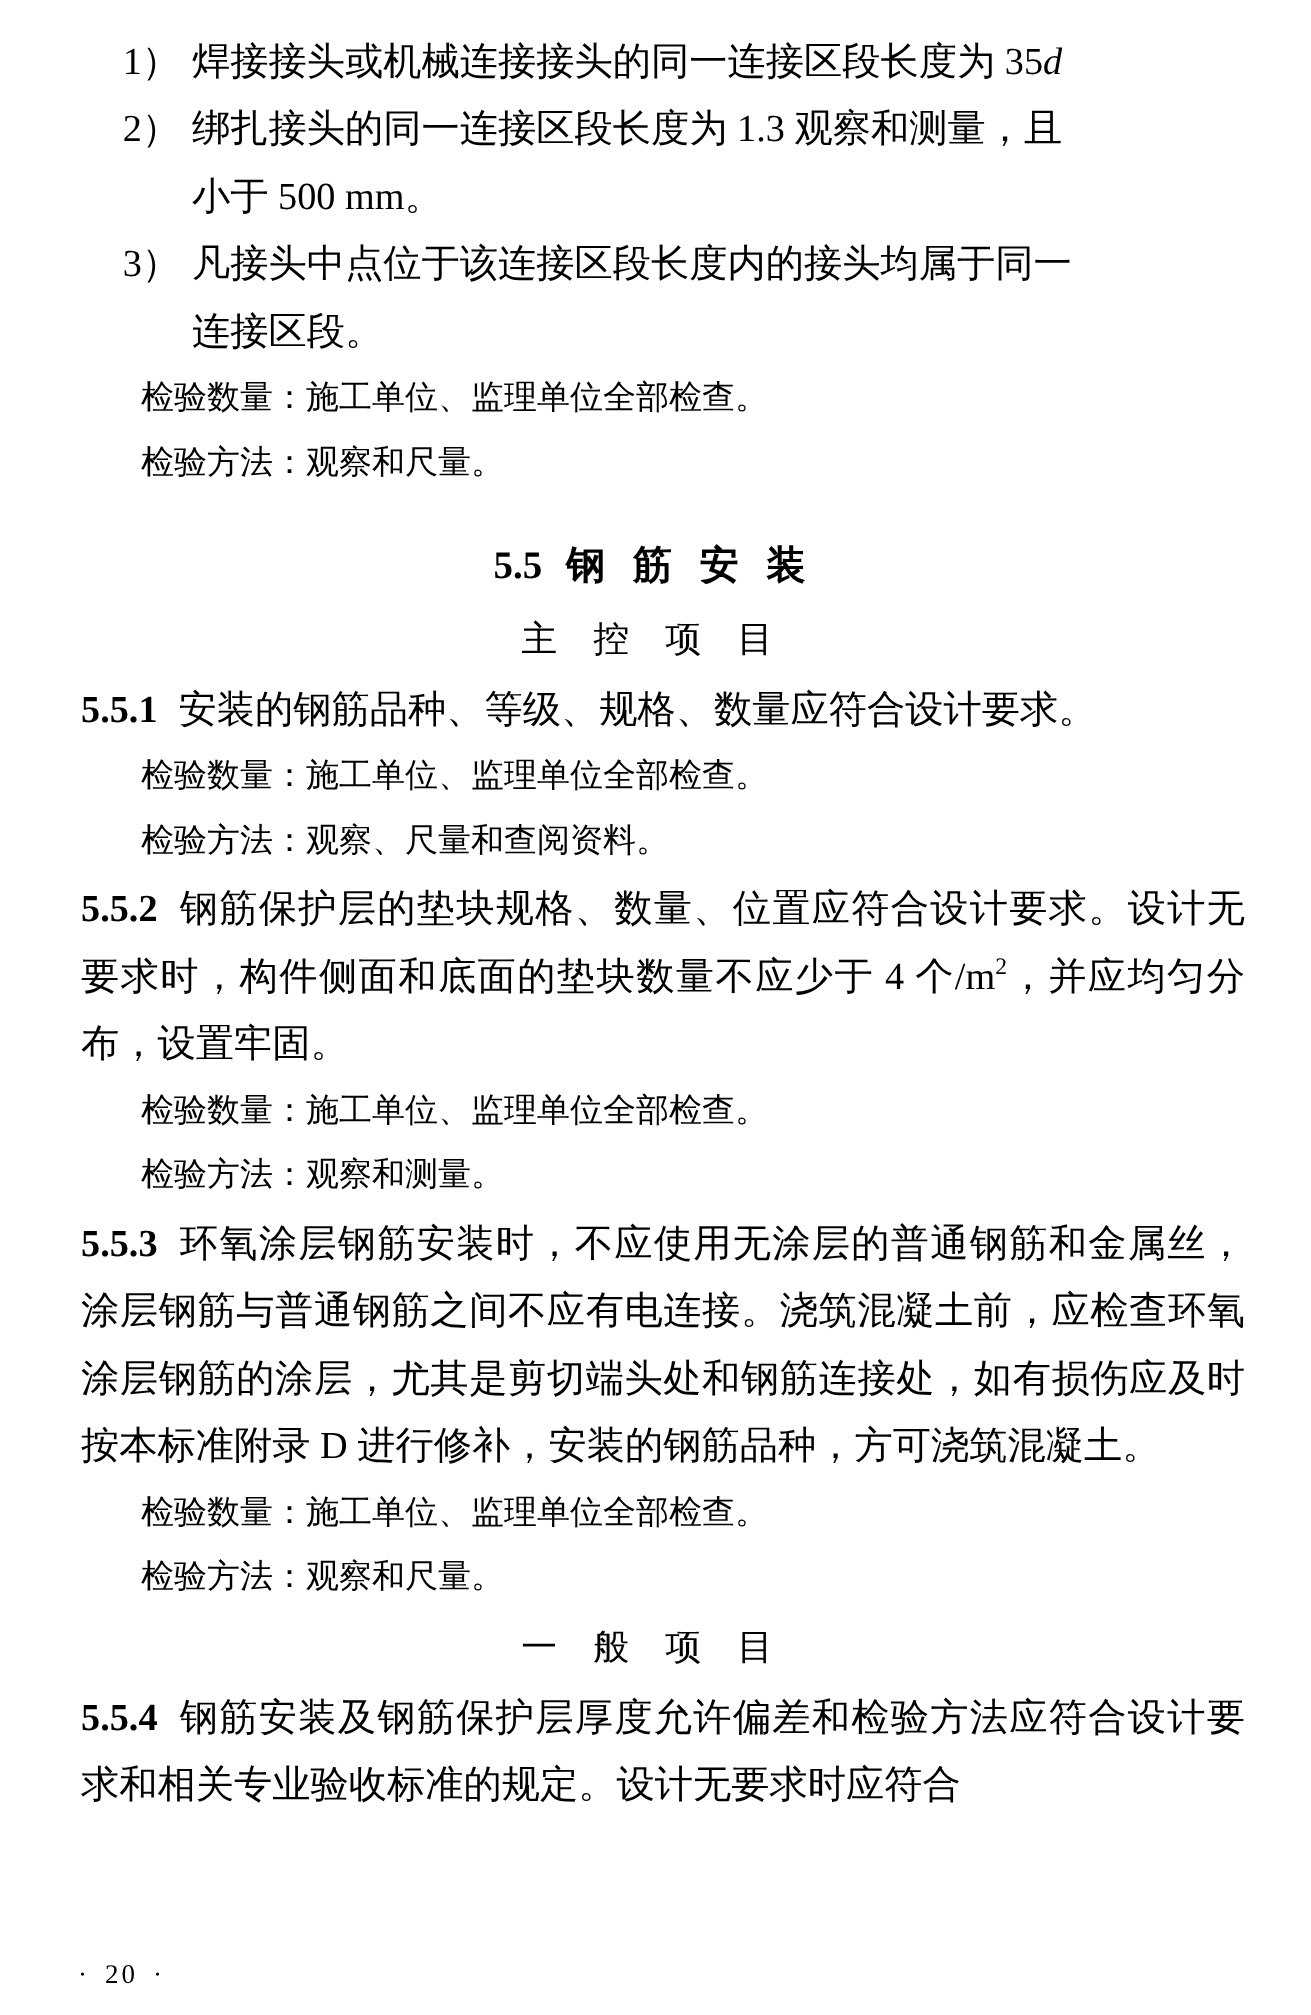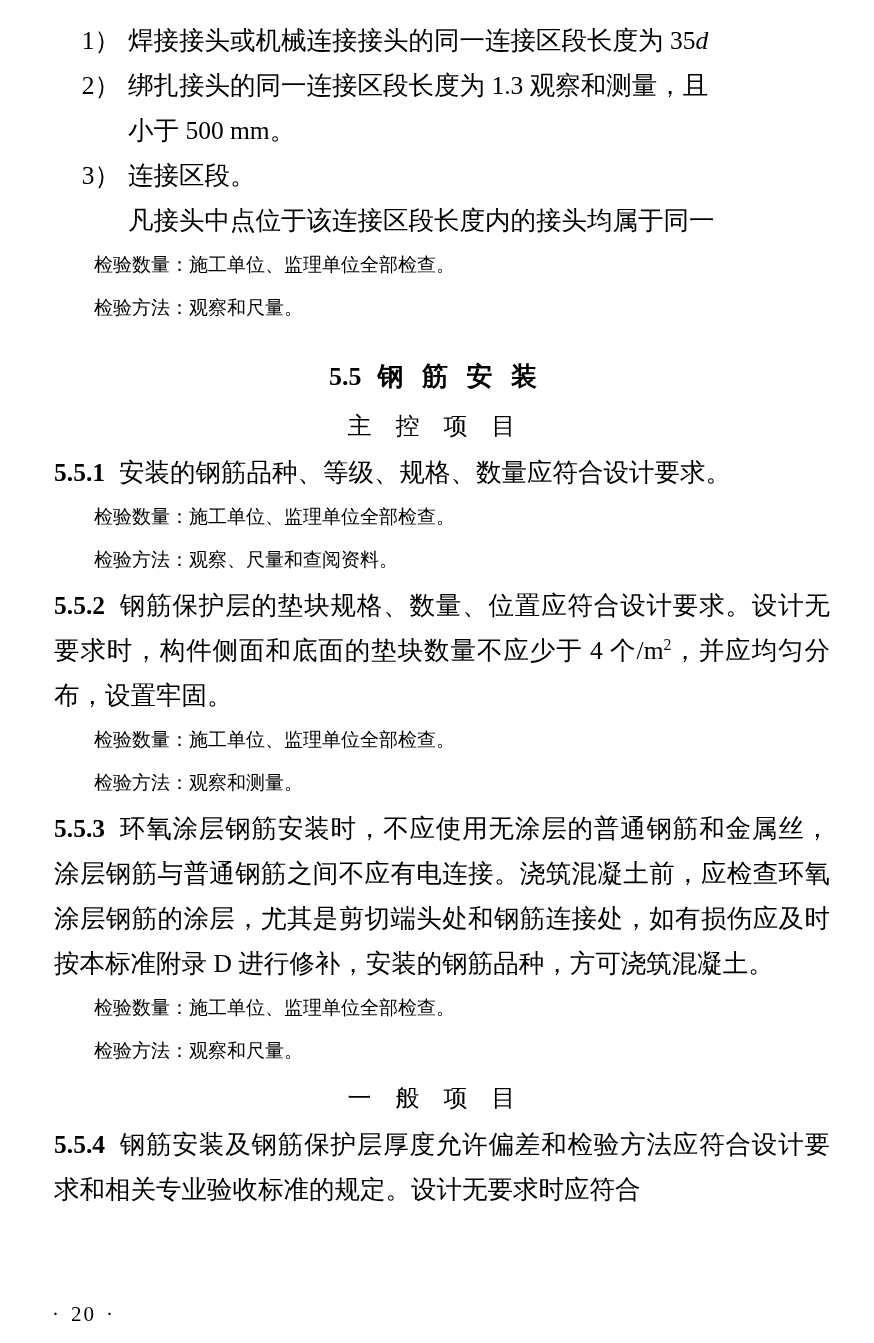--- a/index.html
+++ b/index.html
@@ -46,21 +46,21 @@
     text-justify: inter-ideograph;
     margin-top: 2px;
     margin-left: 12px;
   }
   .clause .cnum {
     font-weight: bold;
     letter-spacing: 0px;
     margin-right: 14px;
   }
   .sub-line {
-    font-size: 19px;
+    font-size: 22px;
     line-height: 43px;
     padding-left: 52px;
   }
 
   
   .sec-heading {
     text-align: center;
     font-weight: bold;
     font-size: 26px;
     letter-spacing: 6px;
@@ -82,21 +82,21 @@
   .num { font-family: "Liberation Serif", serif; }
   sup { font-size: 0.62em; vertical-align: super; line-height: 0; }
 
   .frac-unit { white-space: nowrap; }
 
   
   .footer {
     position: absolute;
     left: 42px;
     bottom: 16px;
-    font-size: 21px;
+    font-size: 18px;
     letter-spacing: 2px;
     text-align: center;
   }
   .footer .dot { margin: 0 10px; }
 </style>
 </head>
 <body>
 
 <div class="page">
 
@@ -111,22 +111,22 @@
     <div class="marker">2）</div>
     <div class="body">
       <div><span>绑扎接头的同一连接区段长度为 </span><span class="num">1.3</span><span> 观察和测量，且</span></div>
       <div><span>小于 </span><span class="num">500 mm</span><span>。</span></div>
     </div>
   </div>
 
   <div class="num-item">
     <div class="marker">3）</div>
     <div class="body">
+      <div>凡接头中点位于该连接区段长度内的接头均属于同一</div>
       <div>连接区段。</div>
-      <div>凡接头中点位于该连接区段长度内的接头均属于同一</div>
     </div>
   </div>
 
   <div class="sub-line">检验数量：施工单位、监理单位全部检查。</div>
   <div class="sub-line">检验方法：观察和尺量。</div>
 
   <div class="sec-heading">
     <span class="secnum">5.5</span><span>钢 筋 安 装</span>
   </div>
 

